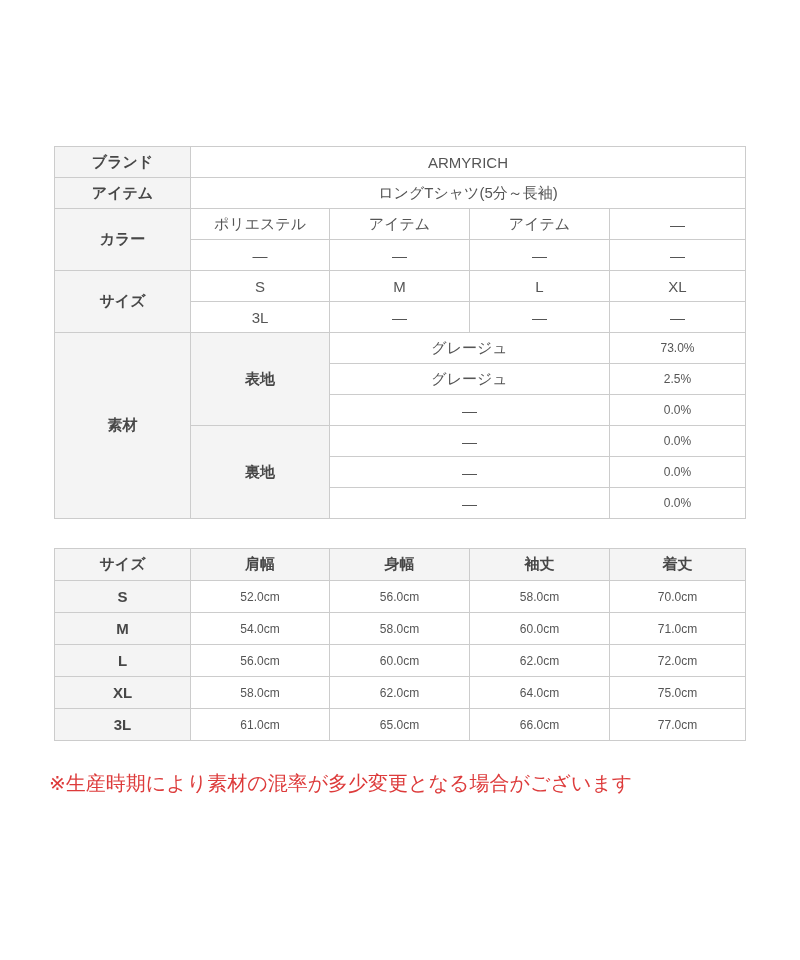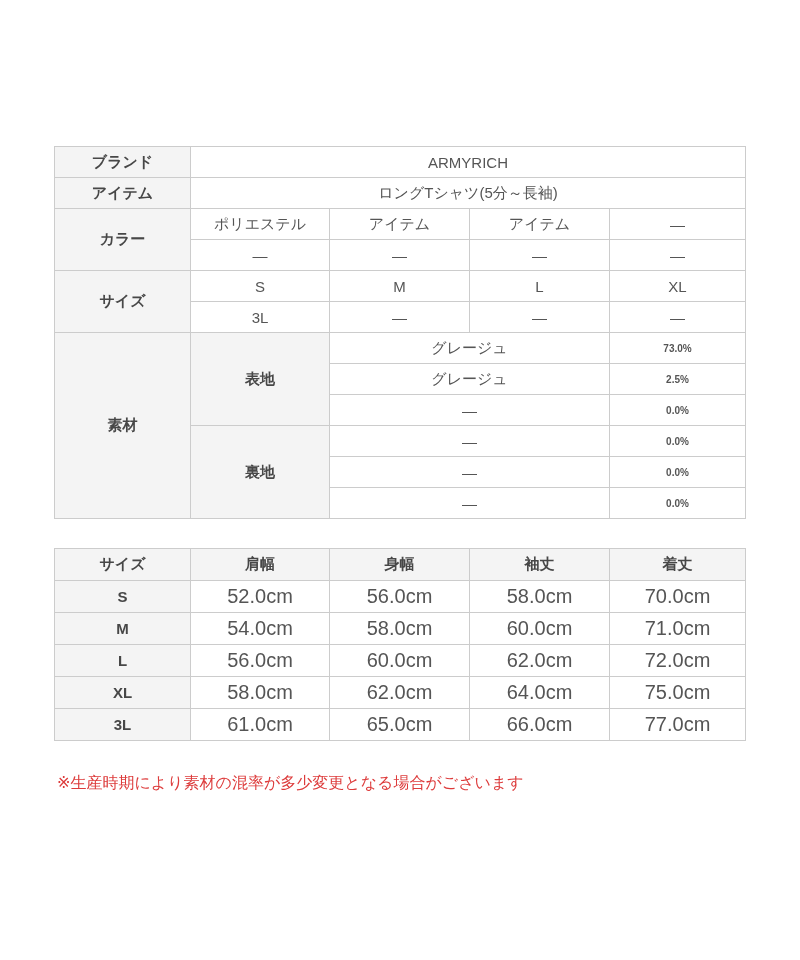--- a/index.html
+++ b/index.html
@@ -35,30 +35,30 @@
     padding:0 6px;
     height:31px;
     overflow:hidden;
     white-space:nowrap;
   }
   th{
     background:var(--header-bg);
     color:var(--th-text);
     font-weight:700;
   }
-  .spec-table td.pct{ font-size:10px;font-weight:bold; }
-  .size-table th, .size-table td{ height:32px; font-size:20px; }
+  .spec-table td.pct{ font-size:12px; }
+  .size-table th, .size-table td{ height:32px; font-size:12px; }
   .size-table th{ font-size:15px; }
   .size-table{ margin-top:29px; }
 
   .notes{ margin:33px 0 0 -5px; }
   .notes p{
-    margin:0 0 15px 8px;
+    margin:0 0 15px 0;
     color:var(--note-red);
-    font-size:16px;
+    font-size:20px;
     line-height:18px;
   }
 </style>
 </head>
 <body>
 
 <div class="page">
 
   <table class="spec-table">
     <colgroup>

